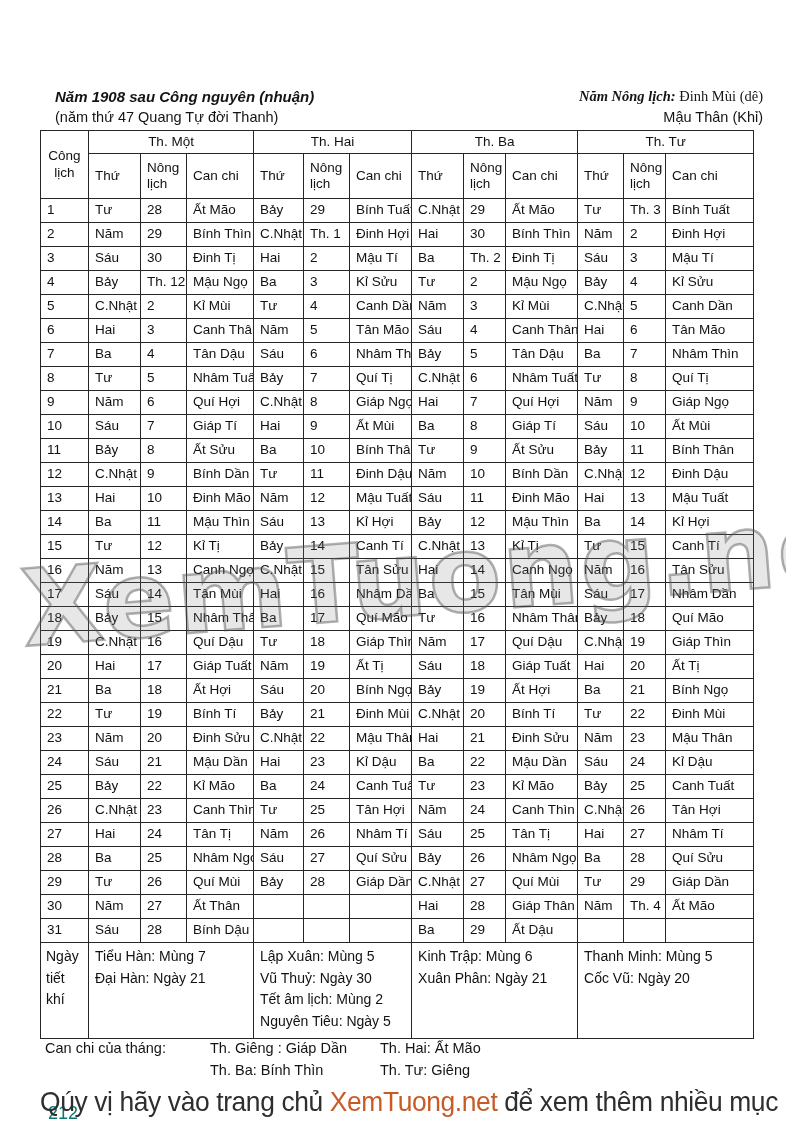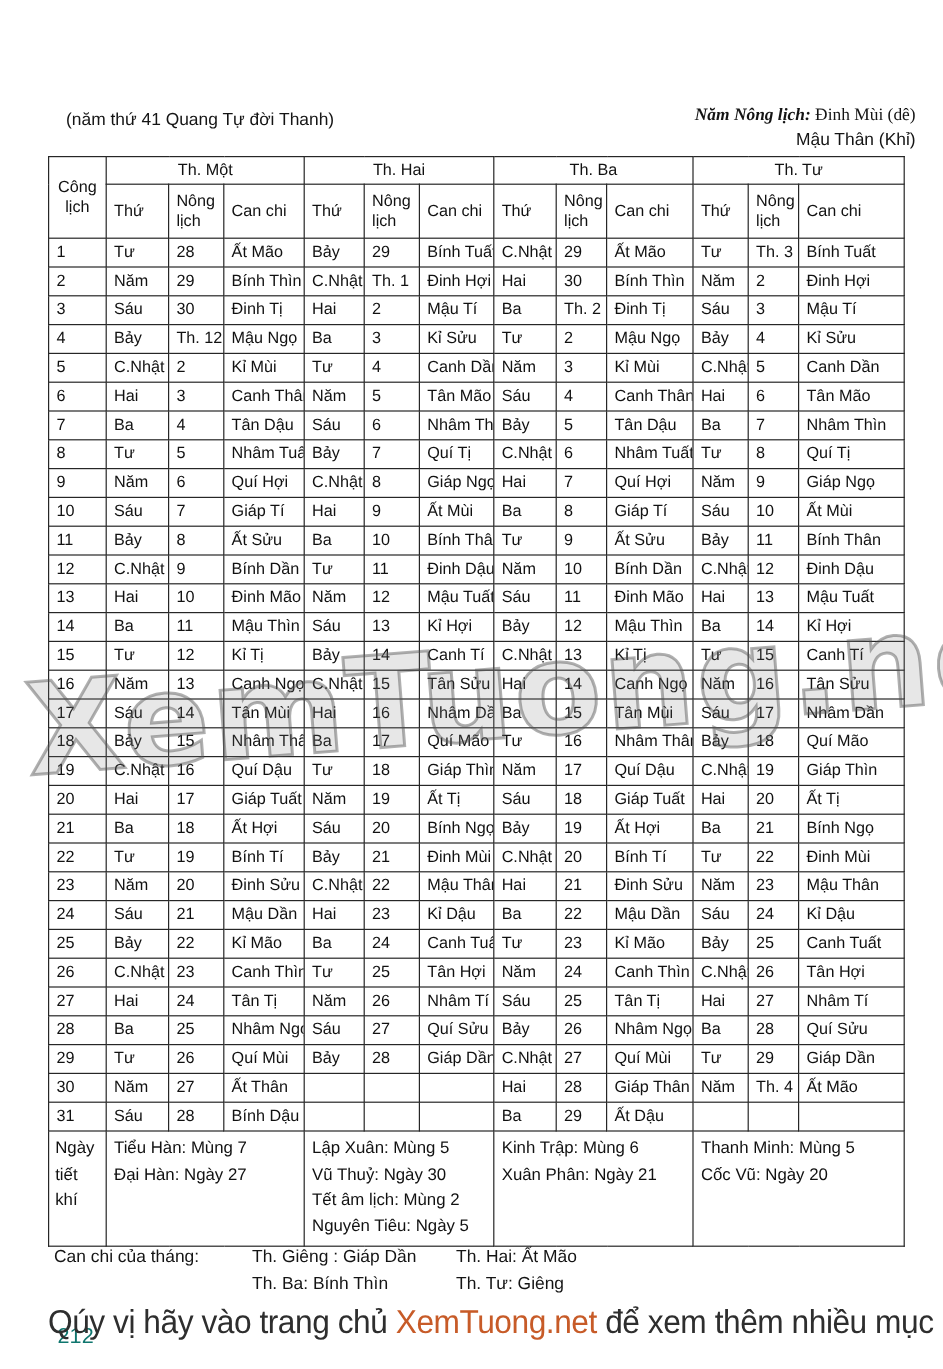--- a/index.html
+++ b/index.html
@@ -47,21 +47,22 @@
   .footer .link{color:var(--link-color,#c75b28);}
   .pageno{position:absolute;left:48px;top:1103px;font-size:18px;color:#0f766e;z-index:4;}
 </style>
 </head>
 <body>
 
 <div class="page">
 
   <div class="titles">
     <div class="title-left">
-      <div class="l2">(năm thứ 41 Quang Tự  đời Thanh)</div>
+      <div class="l1">Năm 1908 sau Công nguyên (nhuận)</div>
+      <div class="l2">(năm thứ 47 Quang Tự  đời Thanh)</div>
     </div>
     <div class="title-right">
       <div class="l1">
         <span class="lbl">Năm Nông lịch:</span>
         <span>Đinh Mùi (dê)</span>
       </div>
       <div class="l2">Mậu Thân (Khỉ)</div>
     </div>
   </div>
 
@@ -569,21 +570,21 @@
           <td></td>
           <td></td>
           <td></td>
         </tr>
       </tbody>
     <tbody>
       <tr class="tk-row">
         <td class="corner">Ngày tiết khí</td>
         <td colspan="3">
           <div>Tiểu Hàn: Mùng 7</div>
-          <div>Đại Hàn: Ngày 27</div>
+          <div>Đại Hàn: Ngày 21</div>
         </td>
         <td colspan="3">
           <div>Lập Xuân: Mùng 5</div>
           <div>Vũ Thuỷ: Ngày 30</div>
           <div>Tết âm lịch: Mùng 2</div>
           <div>Nguyên Tiêu:  Ngày 5</div>
         </td>
         <td colspan="3">
           <div>Kinh Trập: Mùng 6</div>
           <div>Xuân Phân: Ngày 21</div>

